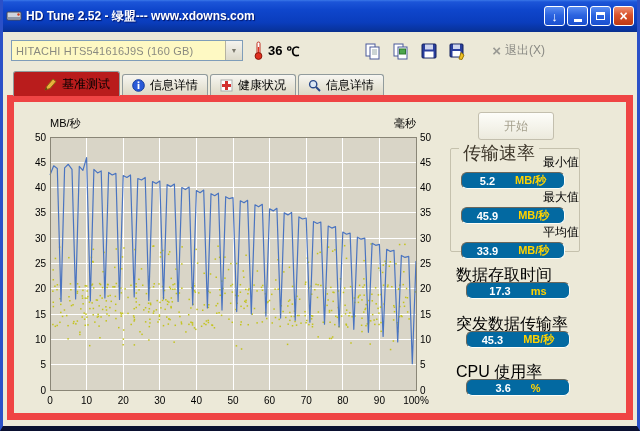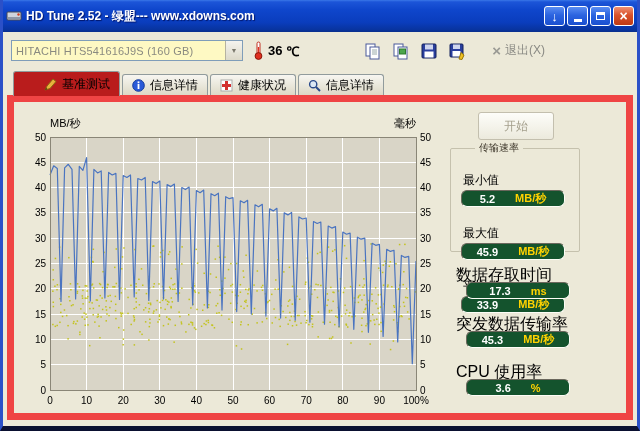--- a/index.html
+++ b/index.html
@@ -62,24 +62,24 @@
   
   .start-btn{
     position:absolute;left:464px;top:10px;width:76px;height:28px;
     border:1px solid #c3bfae;border-radius:3px;background:linear-gradient(180deg,#fdfdf9,#eceadd);
     color:#a49f8c;font-size:12px;font-family:"Liberation Sans",sans-serif;
   }
   .groupbox{
     position:absolute;left:436px;top:46px;width:130px;height:104px;
     border:1px solid #c5c1ad;border-radius:2px;padding-top:5px;
   }
-  .legend{position:absolute;top:-8px;left:24px;background:#ece9d8;padding:0 4px;font-size:10px;color:#3b3428;}
-  .glabel{margin:18px 0 1px 12px;font-size:12px;}
+  .legend{position:absolute;top:-8px;left:8px;background:#ece9d8;padding:0 4px;font-size:18px;color:#3b3428;}
+  .glabel{margin:0 0 1px 12px;font-size:12px;text-align:right;}
   .badge{
-    width:104px;height:17px;margin-left:10px;background:#14532d;
+    width:104px;height:17px;margin-left:10px;background:#0369a1;
     border-top:1px solid #6a675c;border-left:1px solid #6a675c;
     border-bottom:1px solid #fdfdf6;border-right:1px solid #fdfdf6;
     display:flex;align-items:center;justify-content:center;gap:20px;
     font-size:11px;font-weight:bold;border-radius:6px;
   }
   .badge .val{color:#ffffff;}
   .badge .unit{color:#ffd200;}
   .statlabel{position:absolute;left:442px;font-size:16px;white-space:nowrap;}
   .statbadge{position:absolute;left:442px;}
   .sl1{top:163px;} .sb1{top:180px;}

